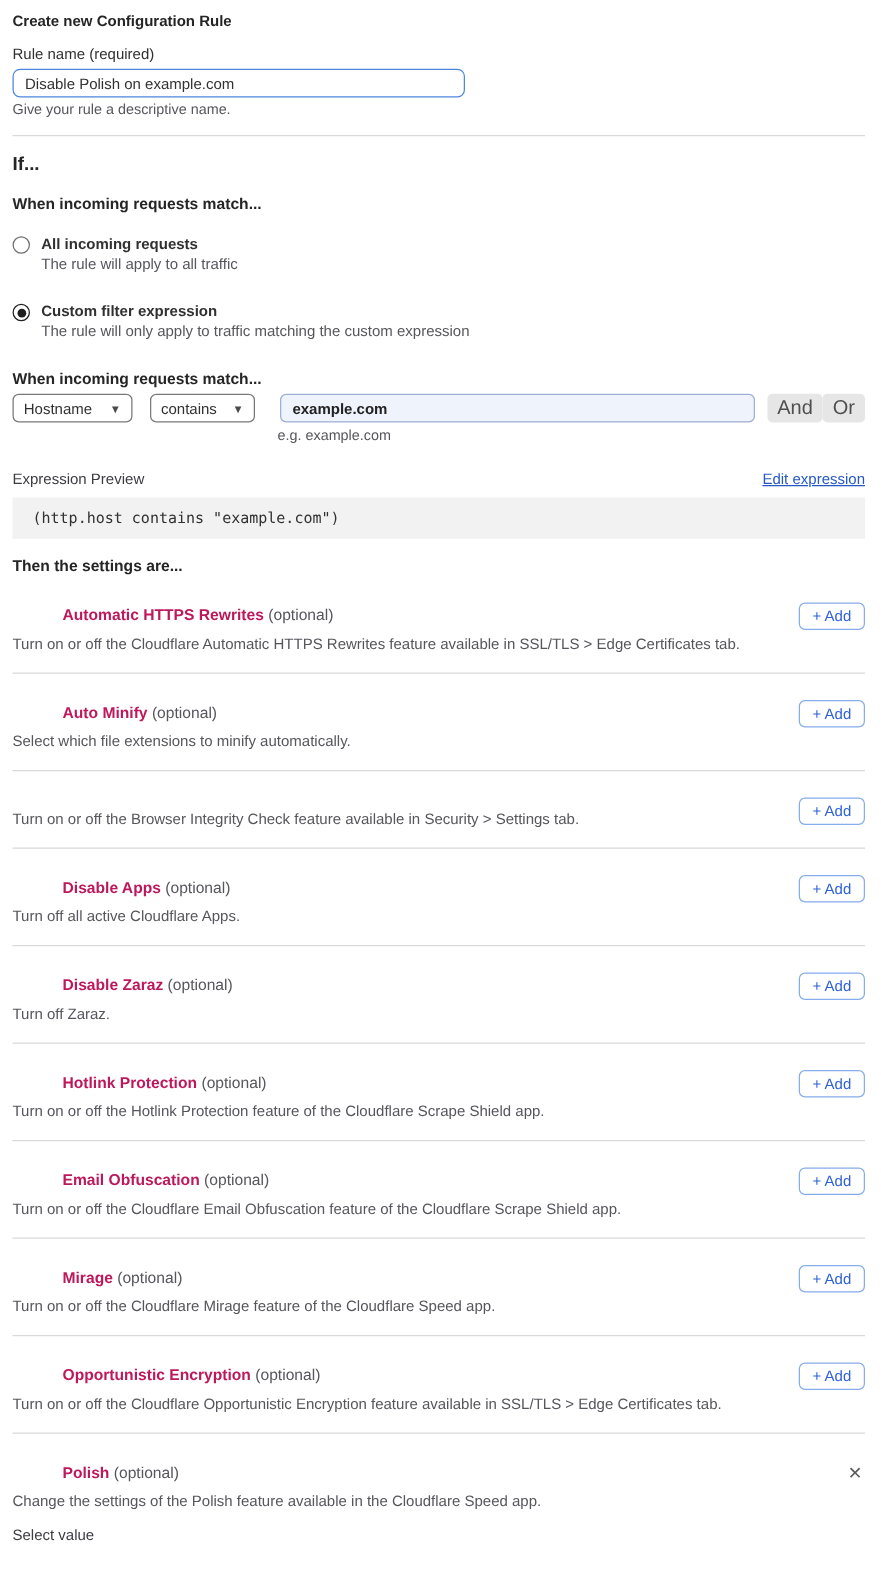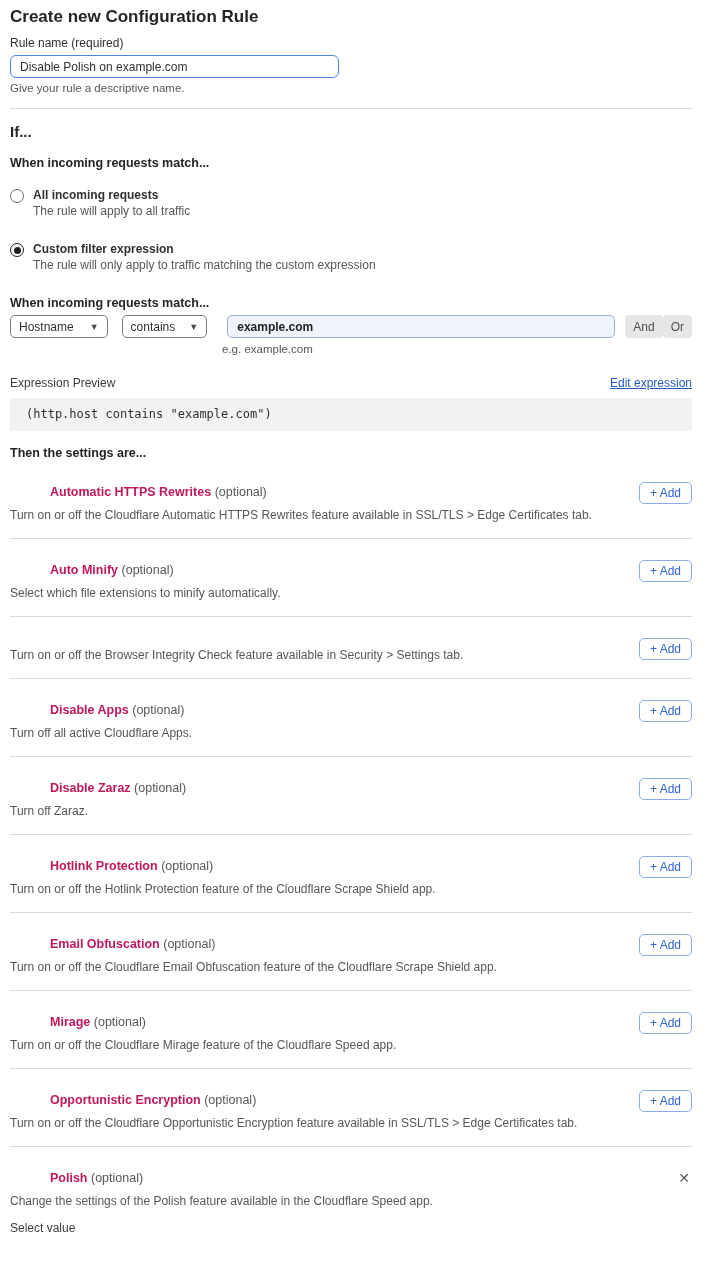--- a/index.html
+++ b/index.html
@@ -5,26 +5,26 @@
   * { box-sizing: border-box; margin: 0; padding: 0; }
   html, body { background: #ffffff; }
   body {
     width: 705px;
     font-family: "Liberation Sans", "DejaVu Sans", sans-serif;
     font-size: 12px;
     color: #313131;
   }
   .page { padding: 8px 13px 0 10px; width: 705px; }
 
-  .page-title { font-size: 17px; font-weight: 700; line-height: 18px; color: #252525; }
+  .page-title { font-size: 12px; font-weight: 700; line-height: 18px; color: #252525; }
 
   .field-label { margin-top: 10px; font-size: 12px; line-height: 14px; color: #313131; }
 
   .rule-name-input {
-    display: block; margin-top: 5px; width: 329px; height: 23px;
+    display: block; margin-top: 5px; width: 362px; height: 23px;
     border: 1.5px solid #4d86e0; border-radius: 6px;
     padding: 0 9px; font-size: 12px; color: #313131; outline: none;
     font-family: "Liberation Sans", "DejaVu Sans", sans-serif;
   }
   .helper { margin-top: 4px; font-size: 11.5px; line-height: 13px; color: #56565c; }
 
   .divider { margin-top: 13px; border: none; border-top: 1px solid #d9d9d9; height: 0; }
 
   .if-heading { margin-top: 14px; font-size: 15px; font-weight: 700; line-height: 18px; color: #252525; }
   .match-heading { margin-top: 15px; font-size: 12.5px; font-weight: 700; line-height: 15px; color: #252525; }
@@ -58,21 +58,21 @@
   .select .caret { font-size: 9px; color: #4a4a4a; margin-left: 6px; }
   .select-field { width: 98px; margin-right: 14px; }
   .select-operator { width: 86px; margin-right: 20px; }
   .value-input {
     width: 390px; height: 23px; border: 1px solid #9cb0d3; border-radius: 5px;
     background: #eef3fc; padding: 0 9px; font-size: 12px; font-weight: 700;
     color: #222; outline: none; font-family: "Liberation Sans", "DejaVu Sans", sans-serif;
   }
   .conj-btn {
     height: 23px; border: none; border-radius: 4px; background: #e6e6e6;
-    color: #4f4f4f; font-size: 12px; padding: 0 8px; cursor: pointer;
+    color: #4f4f4f; font-size: 16px; padding: 0 8px; cursor: pointer;
     font-family: "Liberation Sans", "DejaVu Sans", sans-serif;
   }
   .btn-and { margin-left: 10px; }
   .btn-or { }
   .eg-helper { margin-top: 5px; margin-left: 212px; font-size: 11.5px; line-height: 13px; color: #56565c; }
 
   .preview-head { margin-top: 20px; display: flex; justify-content: space-between; align-items: baseline; }
   .preview-label { font-size: 12px; line-height: 14px; color: #3c3c41; }
   .edit-link { font-size: 12px; color: #2558c4; text-decoration: underline; cursor: pointer; }
 

